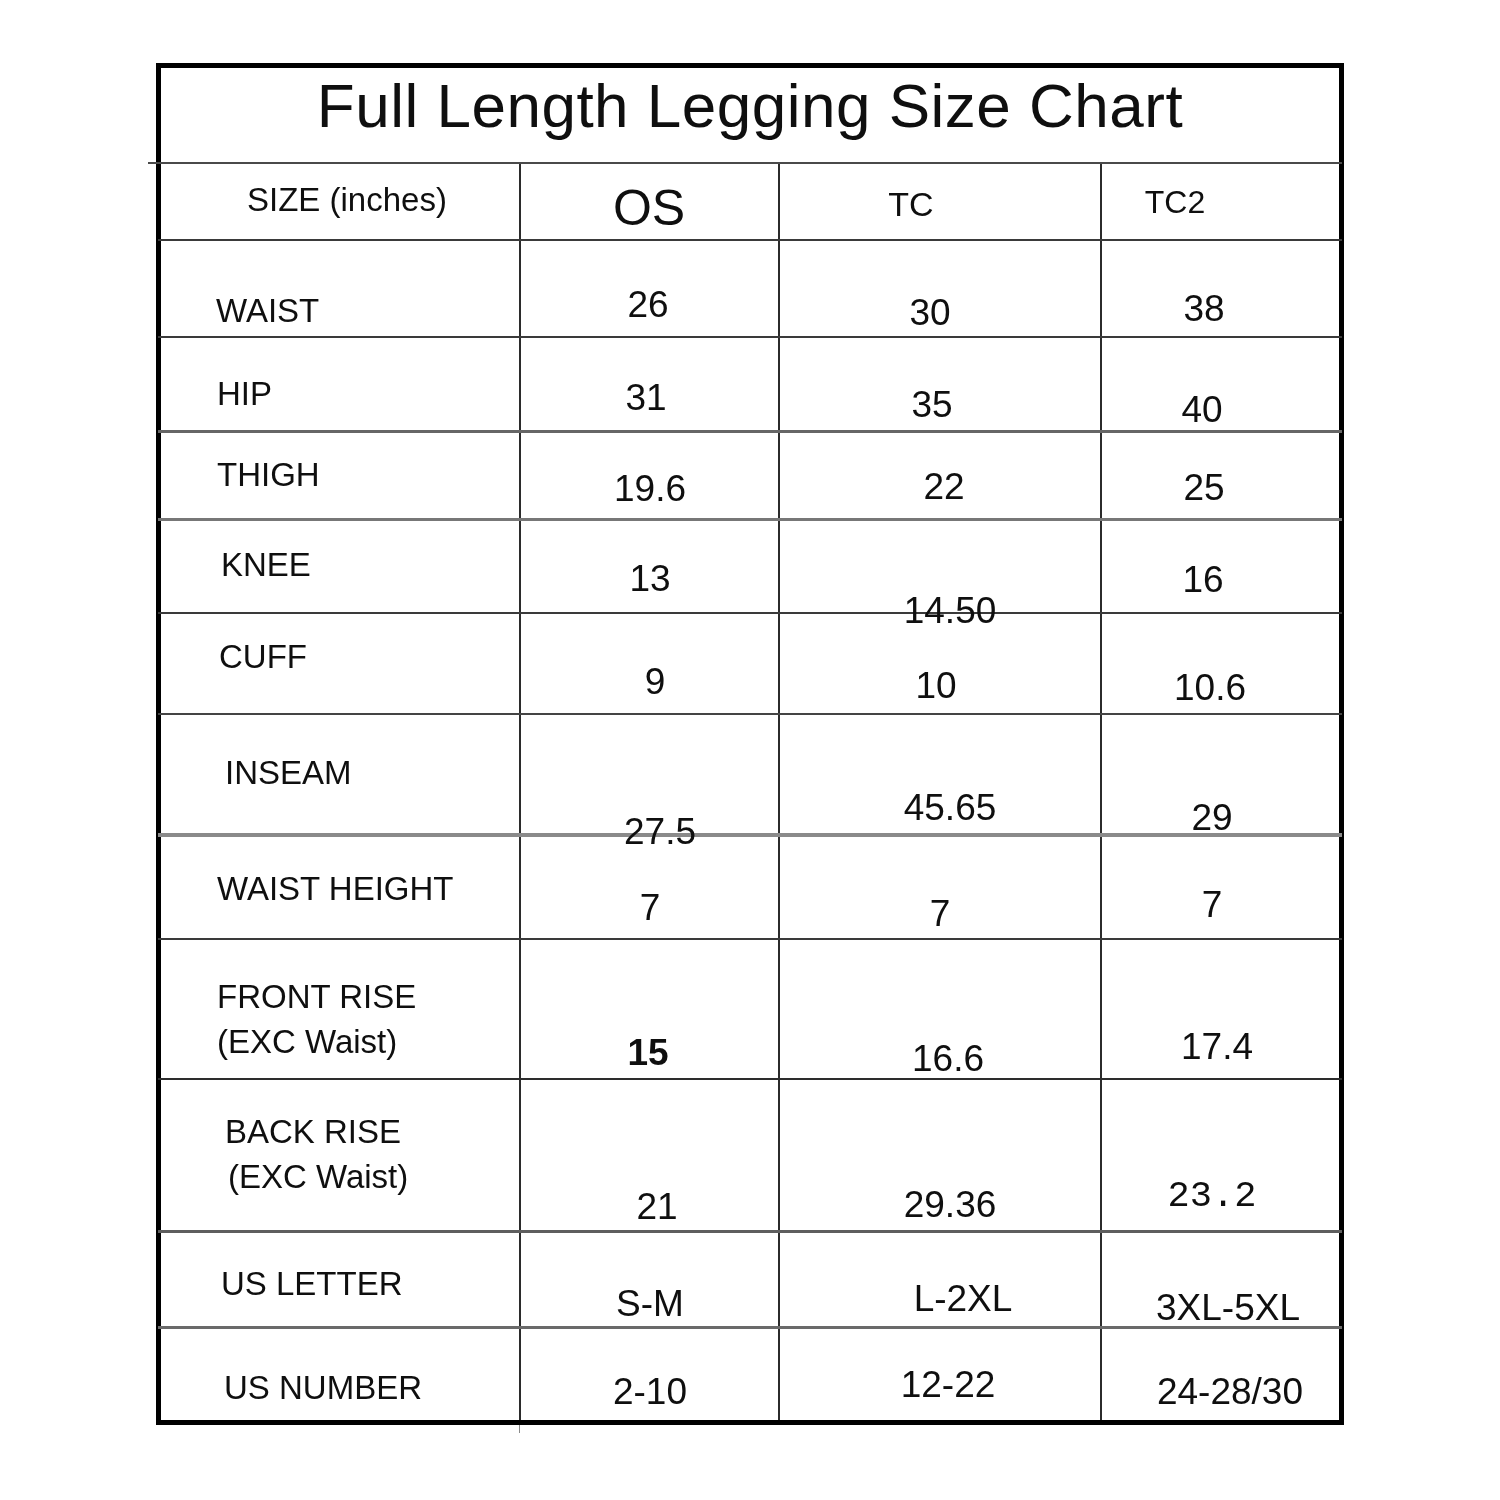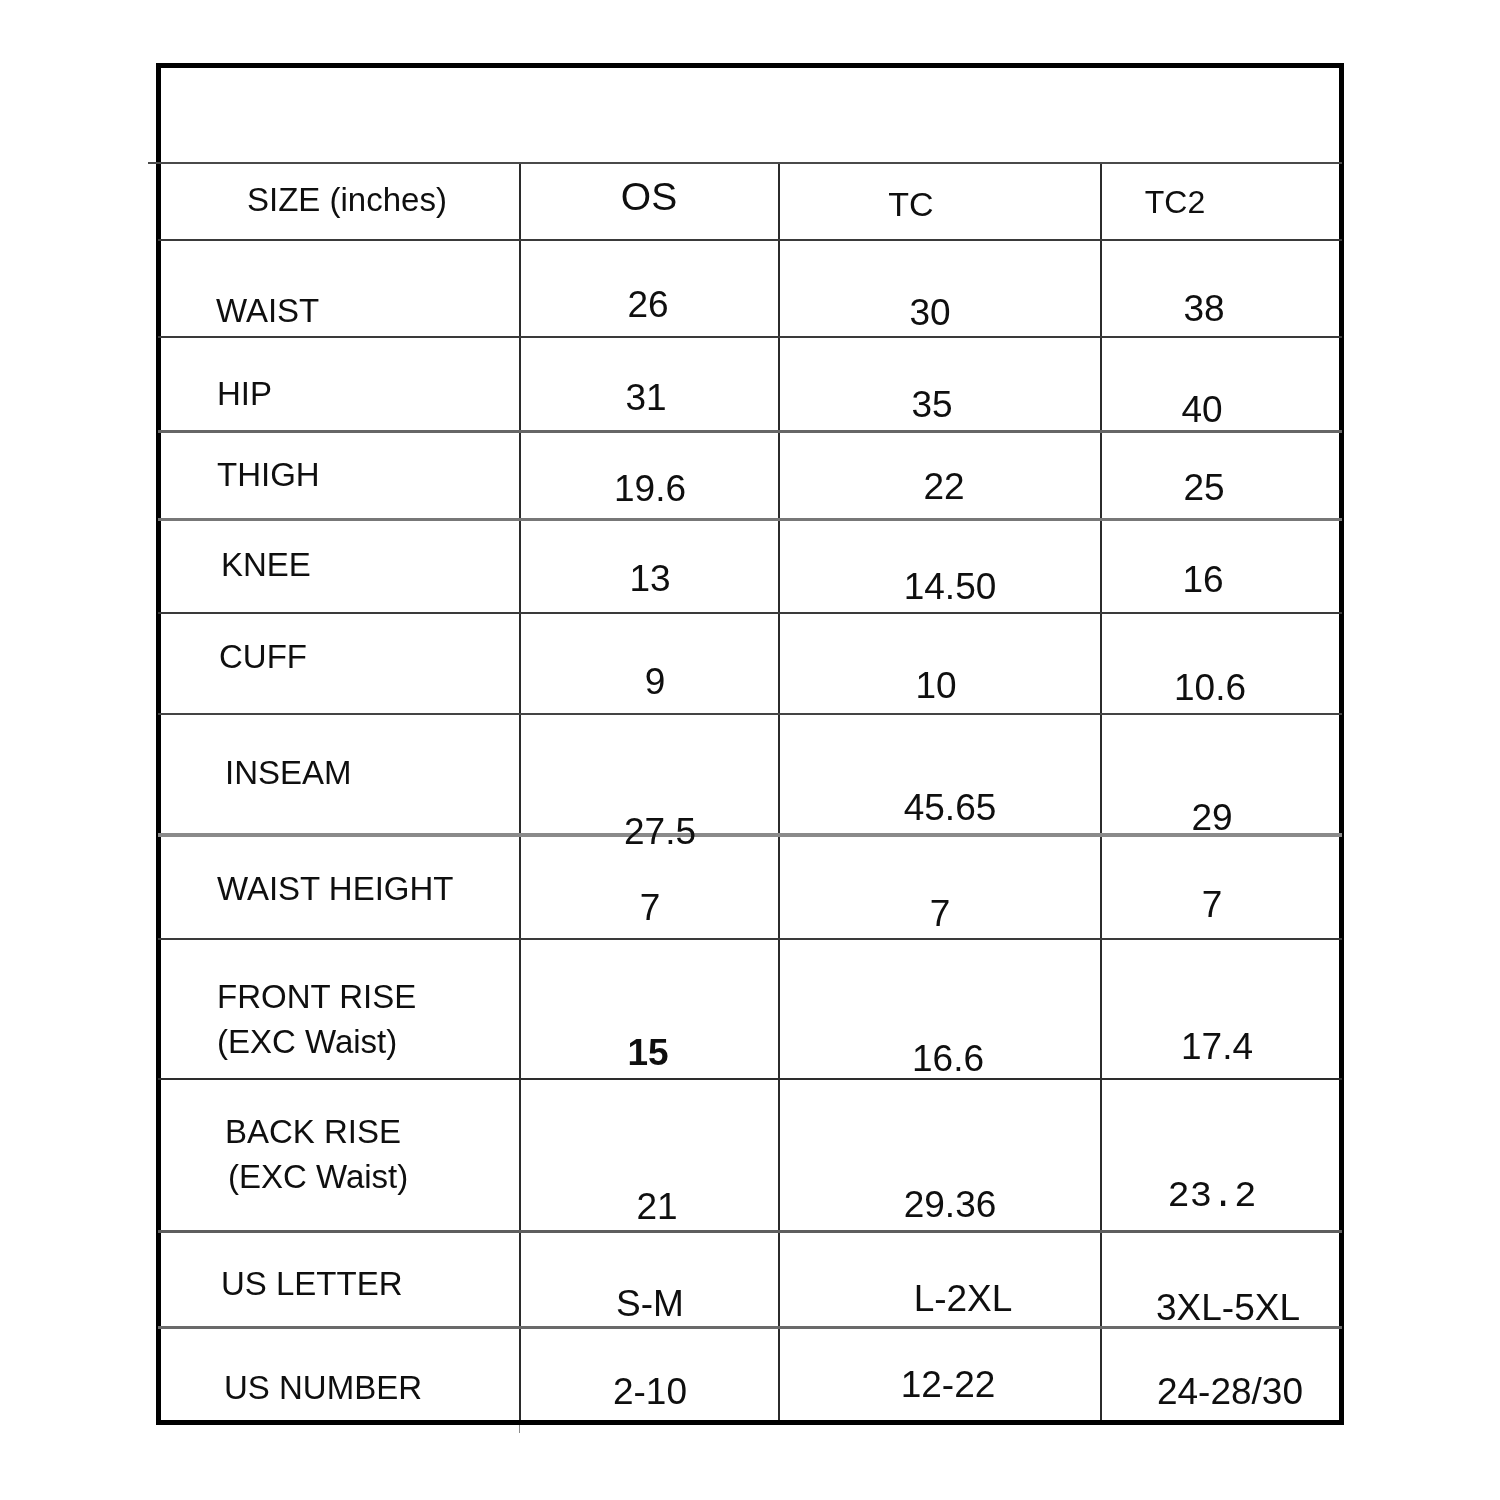--- a/index.html
+++ b/index.html
@@ -28,20 +28,21 @@
     box-sizing: border-box;
   }
 </style>
 </head>
 <body>
 
 <div class="canvas">
 
   <div class="outer-border"></div>
 
+  <span class="t ctr t-title" style="left:750px; top:106px;">Full Length Legging Size Chart</span>
 
   <div class="vline" style="left:519px; top:163px; height:1257px;"></div>
   <div class="vline" style="left:778px; top:163px; height:1257px;"></div>
   <div class="vline" style="left:1100px; top:163px; height:1257px;"></div>
   <div style="position:absolute; left:519px; top:1425px; width:1px; height:8px; background:#8a8a8a;"></div>
 
   <div class="hline" style="left:148px; top:162px; width:1194px; height:2px; background:#4a4a4a;"></div>
   <div class="hline" style="left:158px; top:239px; width:1184px; height:2px;"></div>
   <div class="hline" style="left:158px; top:336px; width:1184px; height:2px;"></div>
   <div class="hline" style="left:158px; top:430px; width:1184px; height:3px; background:#666666;"></div>
@@ -49,21 +50,21 @@
   <div class="hline" style="left:158px; top:612px; width:1184px; height:2px;"></div>
   <div class="hline" style="left:158px; top:713px; width:1184px; height:2px; background:#444444;"></div>
   <div class="hline" style="left:158px; top:833px; width:1184px; height:4px; background:#8a8a8a;"></div>
   <div class="hline" style="left:158px; top:938px; width:1184px; height:2px;"></div>
   <div class="hline" style="left:158px; top:1078px; width:1184px; height:2px; background:#2d2d2d;"></div>
   <div class="hline" style="left:158px; top:1230px; width:1184px; height:3px; background:#5e5e5e;"></div>
   <div class="hline" style="left:158px; top:1326px; width:1184px; height:3px; background:#6a6a6a;"></div>
 
   <div>
     <span class="t lft" style="left:247px; top:199px; font-size:33px;">SIZE (inches)</span>
-    <span class="t ctr" style="left:649px; top:196px; font-size:39px;text-align:center;">OS</span>
+    <span class="t ctr" style="left:649px; top:208px; font-size:50px;text-align:center;">OS</span>
     <span class="t ctr" style="left:911px; top:204px; font-size:34px;">TC</span>
     <span class="t ctr" style="left:1175px; top:202px; font-size:32px;">TC2</span>
   </div>
 
   <div>
     <span class="t lft lab" style="left:216px; top:310px;">WAIST</span>
     <span class="t ctr val" style="left:648px; top:304px;">26</span>
     <span class="t ctr val" style="left:930px; top:312px;">30</span>
     <span class="t ctr val" style="left:1204px; top:308px;">38</span>
   </div>
@@ -78,21 +79,21 @@
   <div>
     <span class="t lft lab" style="left:217px; top:474px;">THIGH</span>
     <span class="t ctr val" style="left:650px; top:488px;">19.6</span>
     <span class="t ctr val" style="left:944px; top:486px;">22</span>
     <span class="t ctr val" style="left:1204px; top:487px;">25</span>
   </div>
 
   <div>
     <span class="t lft lab" style="left:221px; top:564px;">KNEE</span>
     <span class="t ctr val" style="left:650px; top:578px;">13</span>
-    <span class="t ctr val" style="left:950px; top:586px;">14.50</span>
+    <span class="t ctr val" style="left:950px; top:610px;">14.50</span>
     <span class="t ctr val" style="left:1203px; top:579px;">16</span>
   </div>
 
   <div>
     <span class="t lft lab" style="left:219px; top:656px;">CUFF</span>
     <span class="t ctr val" style="left:655px; top:681px;">9</span>
     <span class="t ctr val" style="left:936px; top:685px;">10</span>
     <span class="t ctr val" style="left:1210px; top:687px;">10.6</span>
   </div>
 

